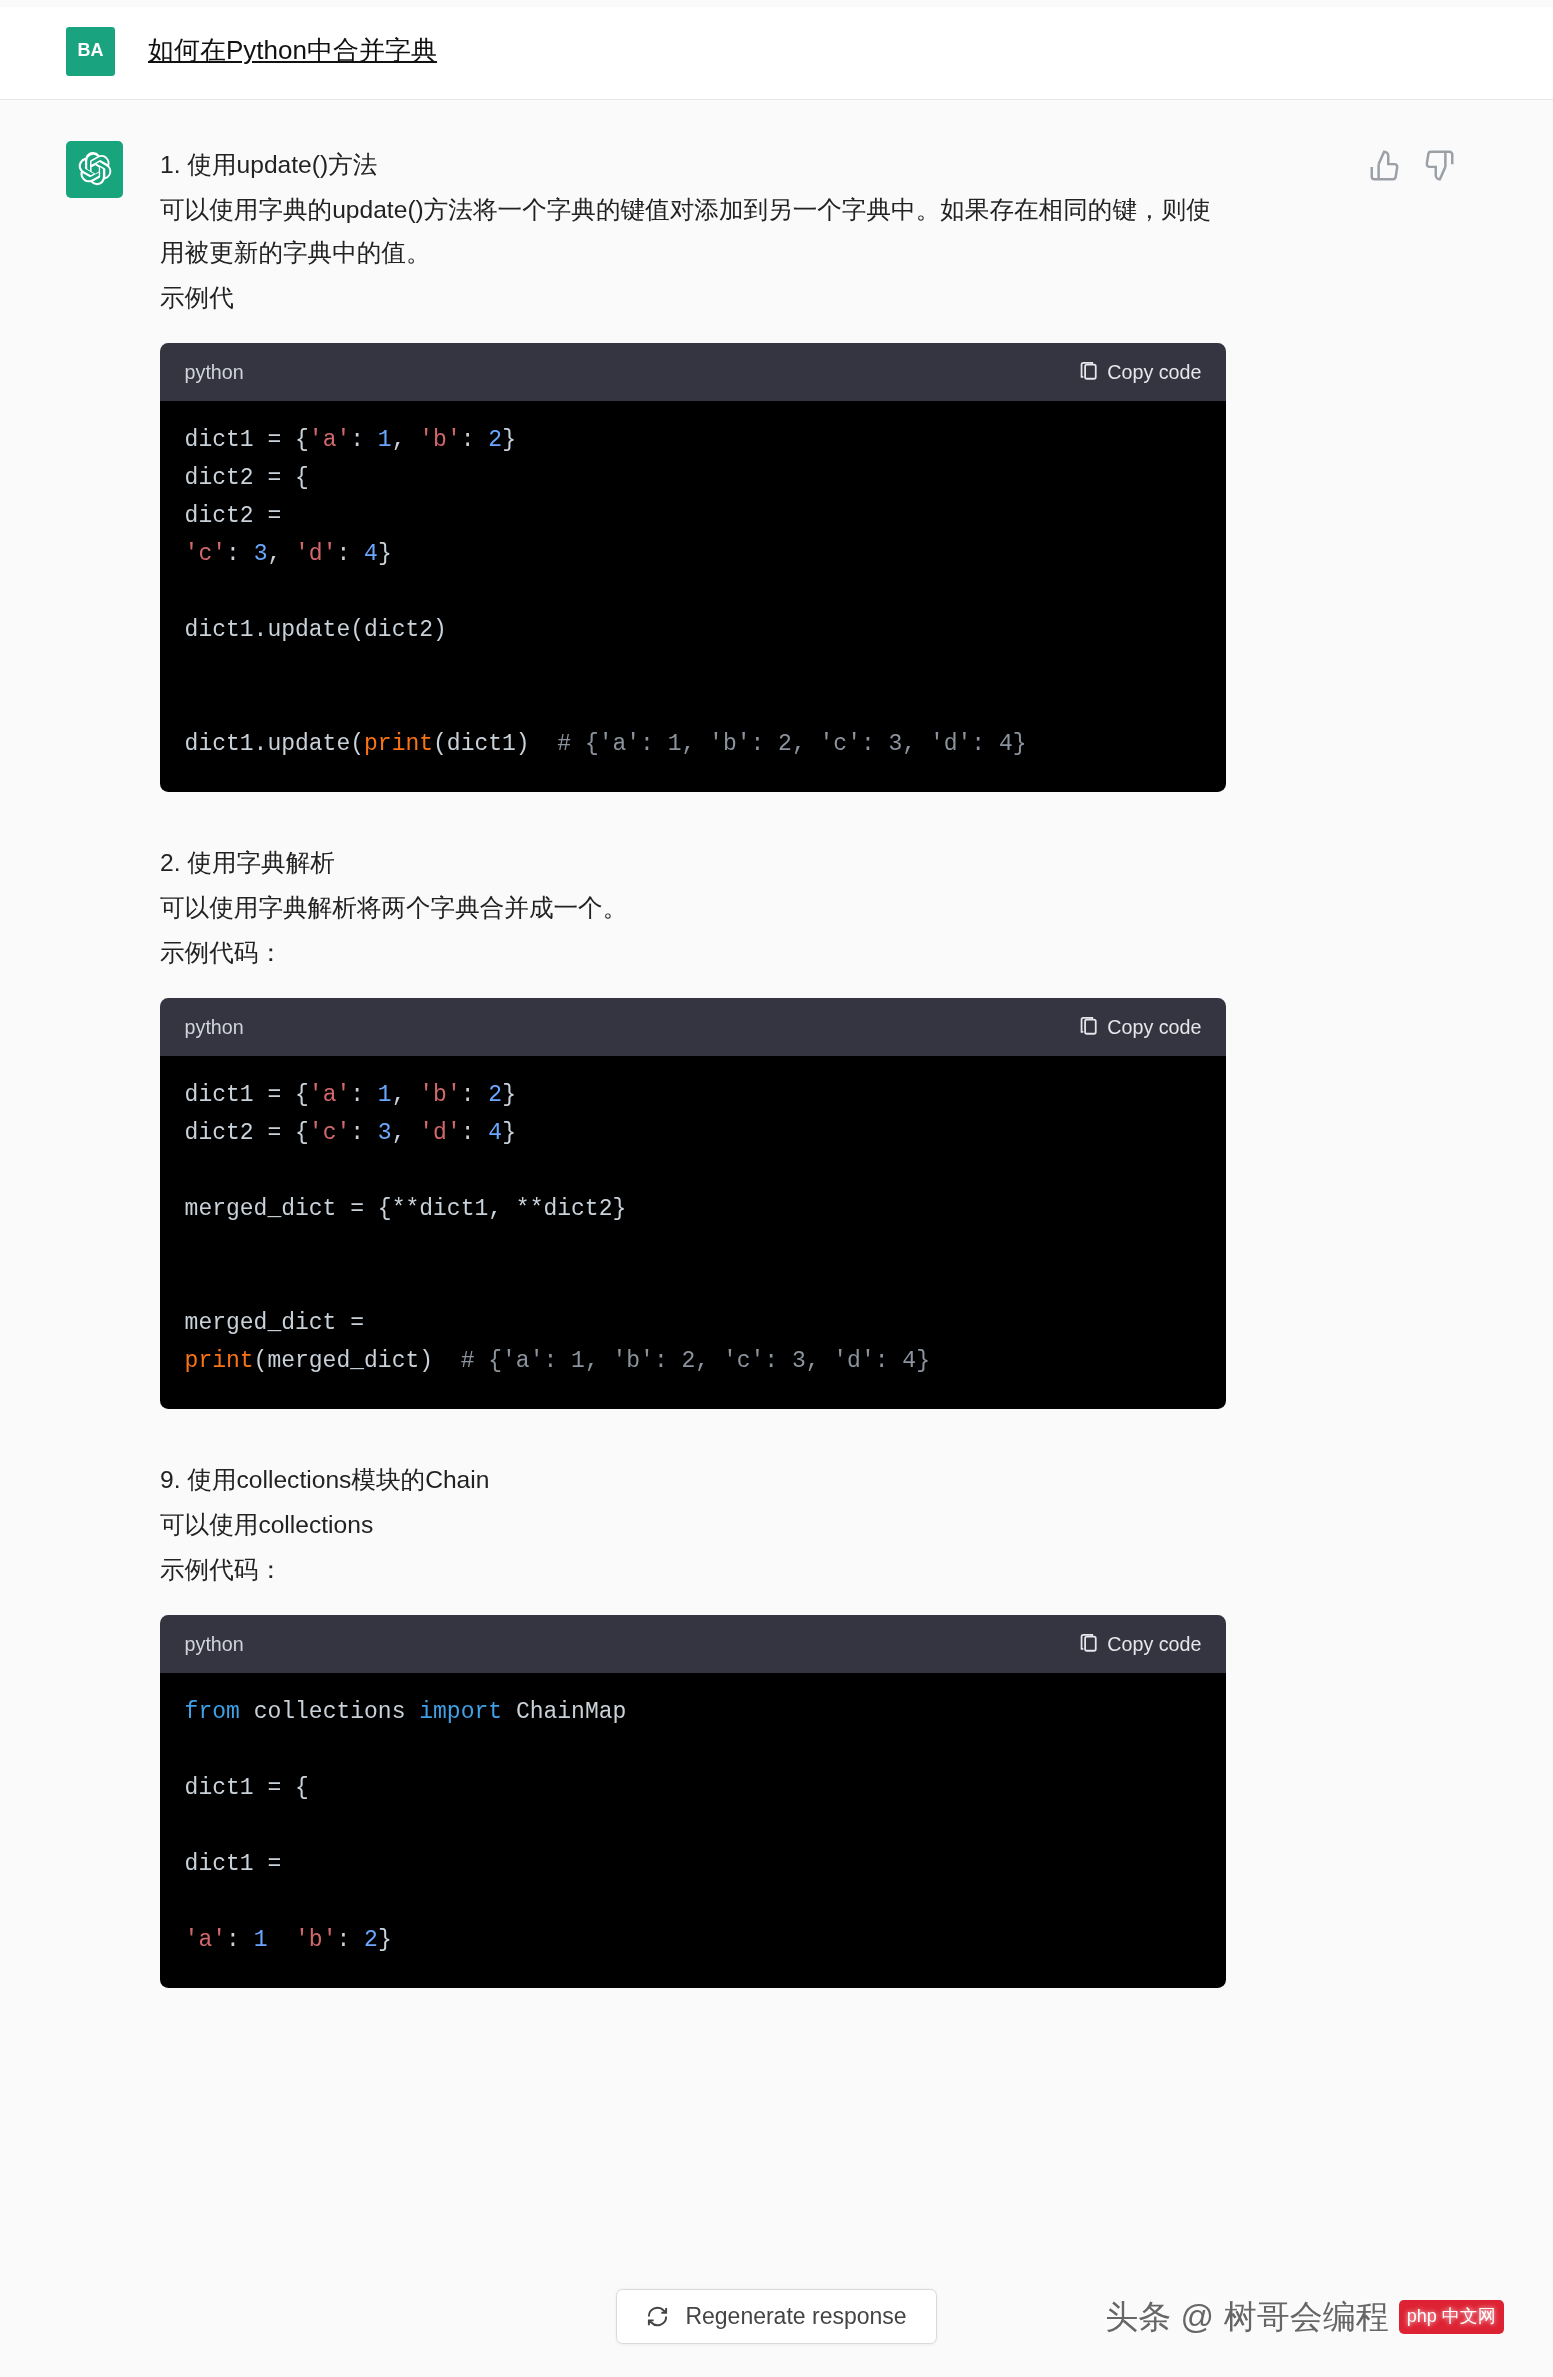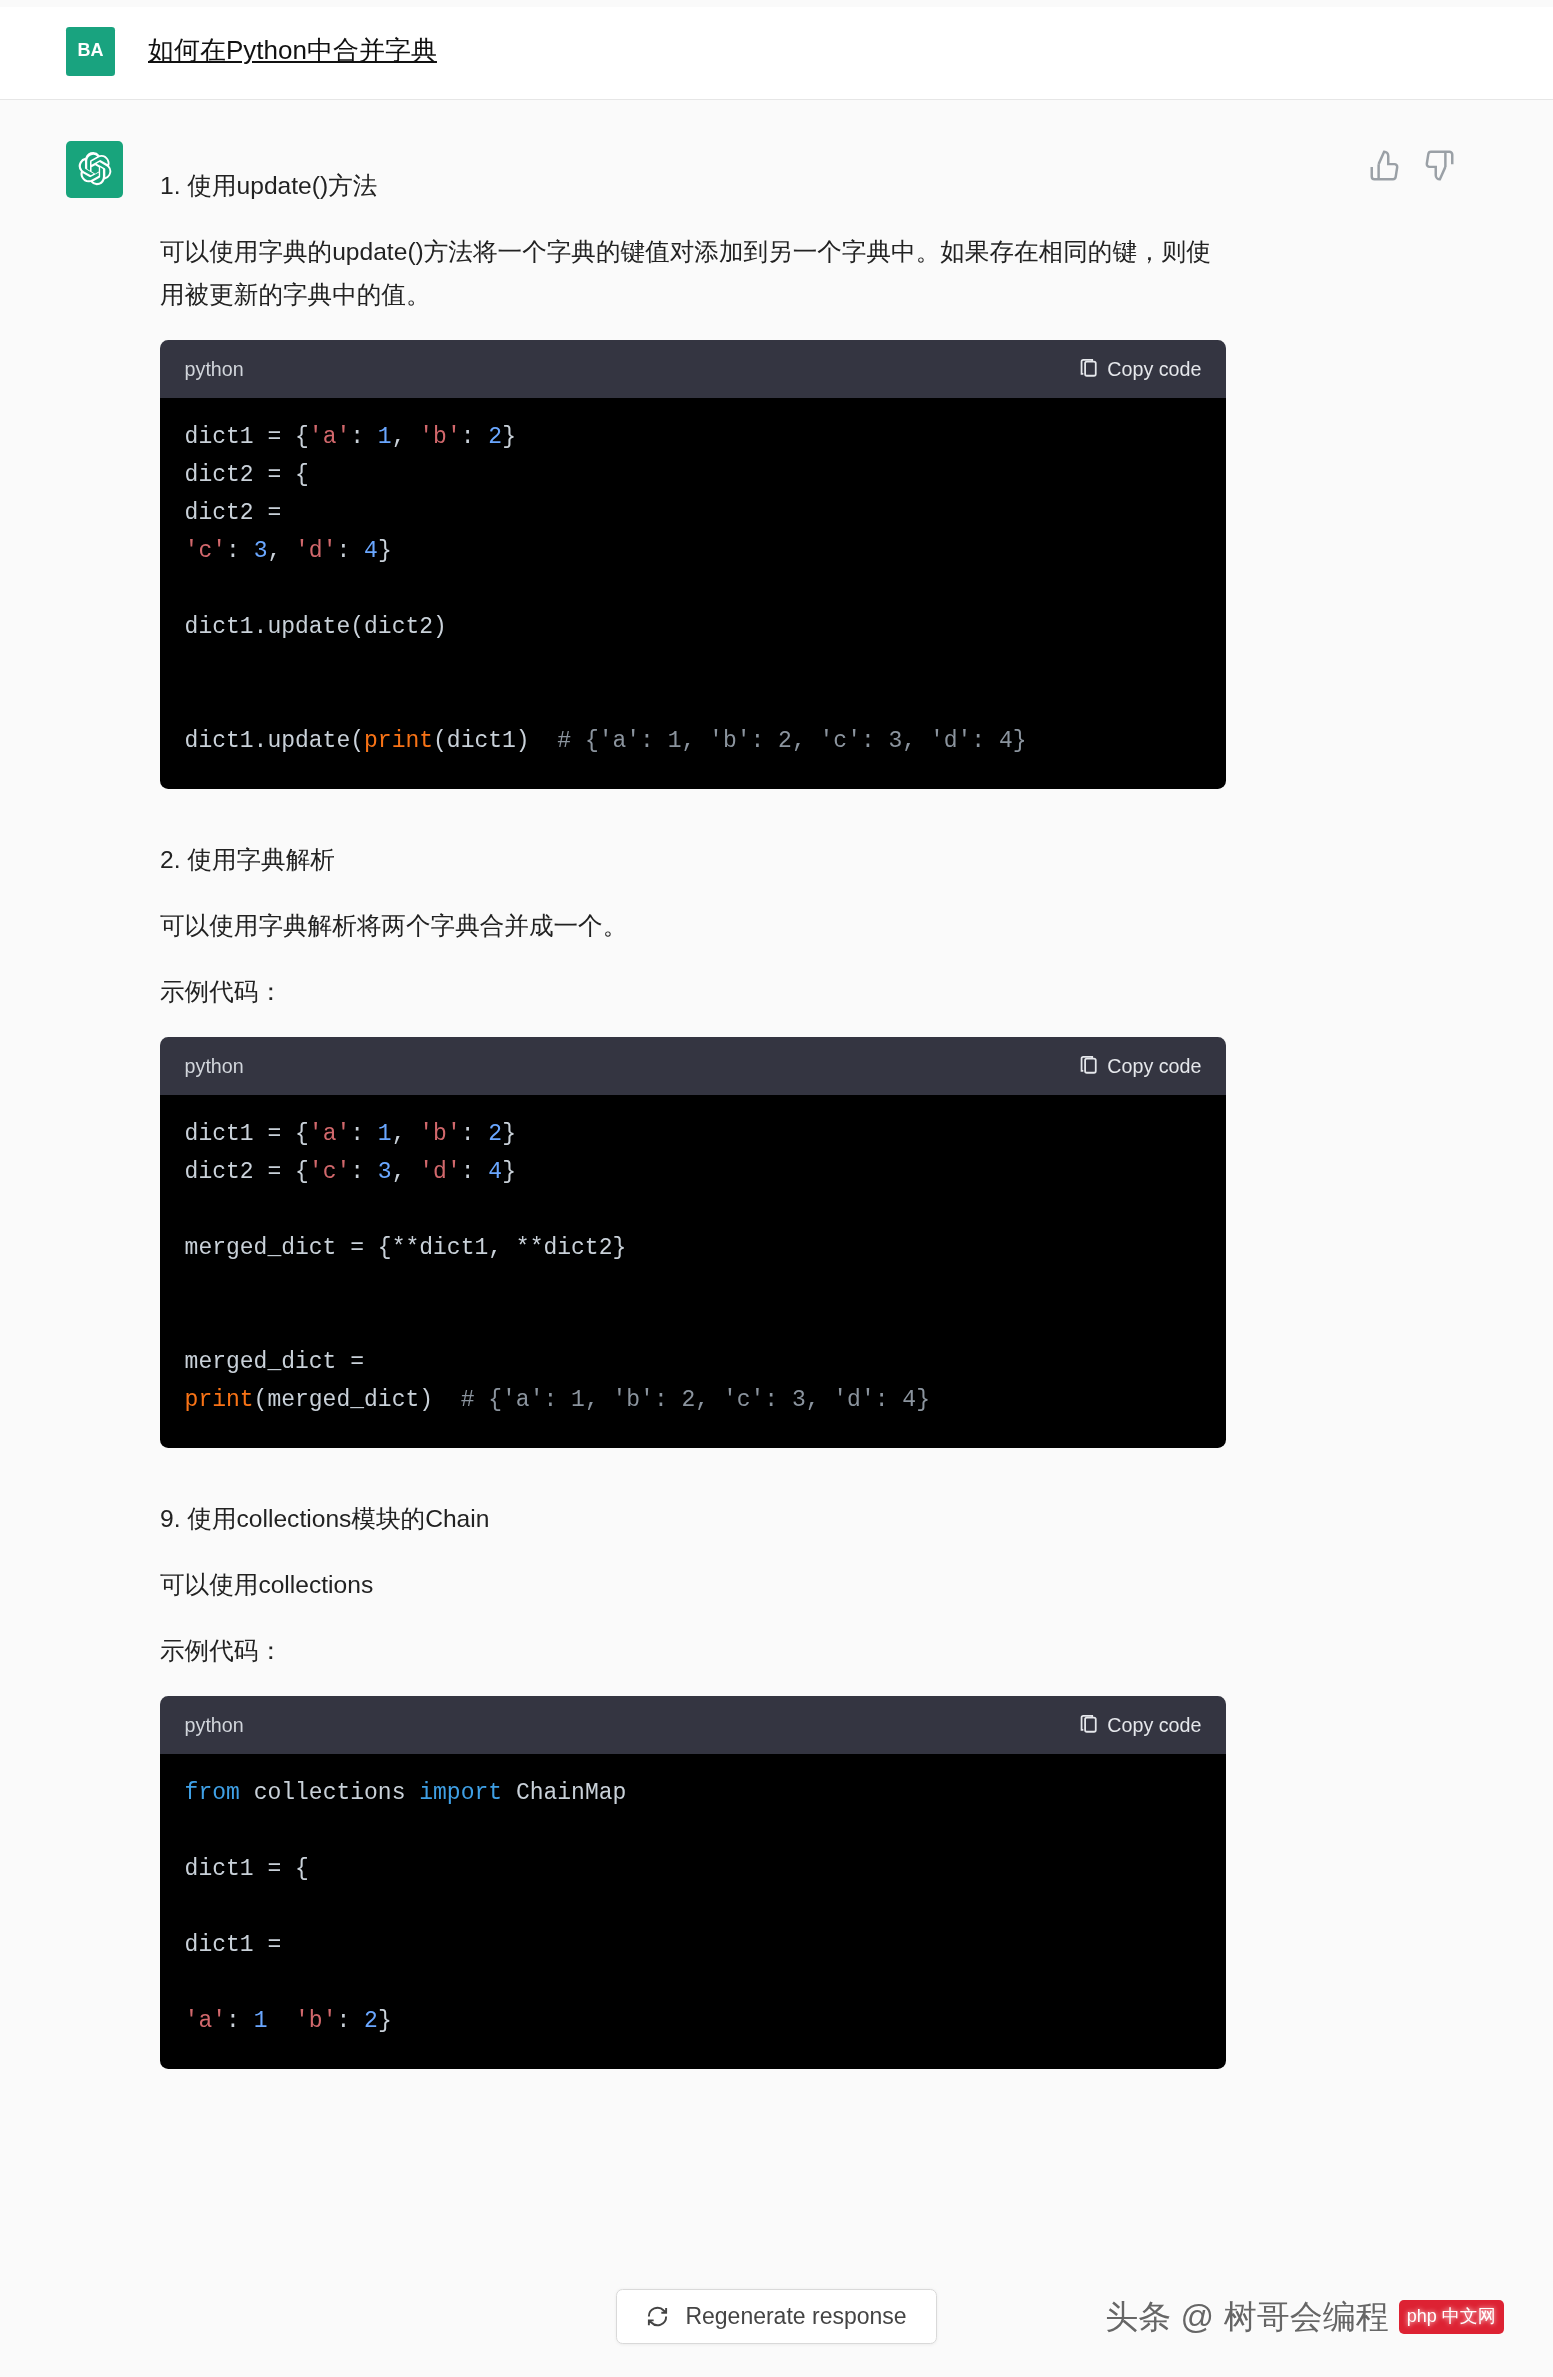--- a/index.html
+++ b/index.html
@@ -50,21 +50,21 @@
     position: absolute; right: 98px; top: 49px;
     display: flex; gap: 19.7px;
     color: #9aa0a6;
   }
   .feedback svg { width: 33px; height: 33px; cursor: pointer; }
 
   .content {
     margin-left: 94px;
     max-width: 1066px;
   }
-  .content p { margin: 23px 0; color: #222; }
+  .content p { margin: 2px 0; color: #222; }
   .ol-item { margin-top: 49px; }
   .ol-item:first-child { margin-top: 0; }
 
   
   .code-block {
     margin: 24.6px 0 8.2px 0;
     border-radius: 8.2px;
     overflow: hidden;
   }
   .code-head {
@@ -158,20 +158,21 @@
           <path d="M17 2v11M22 11V4a2 2 0 0 0-2-2H6.6a2 2 0 0 0-2 1.7l-1.1 7A2 2 0 0 0 5.5 13H10v6a3 3 0 0 0 3 3l4-9"></path>
         </svg>
     </span>
   </div>
 
   <div class="content">
 
     <div class="ol-item">
       <p>1.  使用update()方法</p>
       <p>可以使用字典的update()方法将一个字典的键值对添加到另一个字典中。如果存在相同的键，则使用被更新的字典中的值。</p>
+      <p>示例代</p>
       <div class="code-block">
         <div class="code-head">
           <span>python</span>
           <span class="copy-btn">
             <svg viewBox="0 0 24 24" fill="none" stroke="currentColor" stroke-width="2">
                 <rect x="8" y="4" width="12" height="16" rx="2"></rect>
                 <path d="M16 4V2H6a2 2 0 0 0-2 2v14h2"></path>
               </svg>
             <span>Copy code</span>
           </span>

